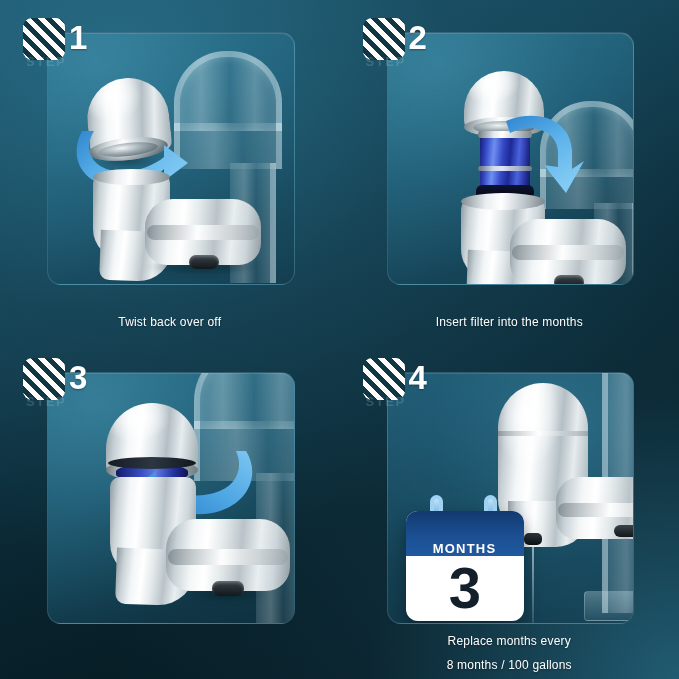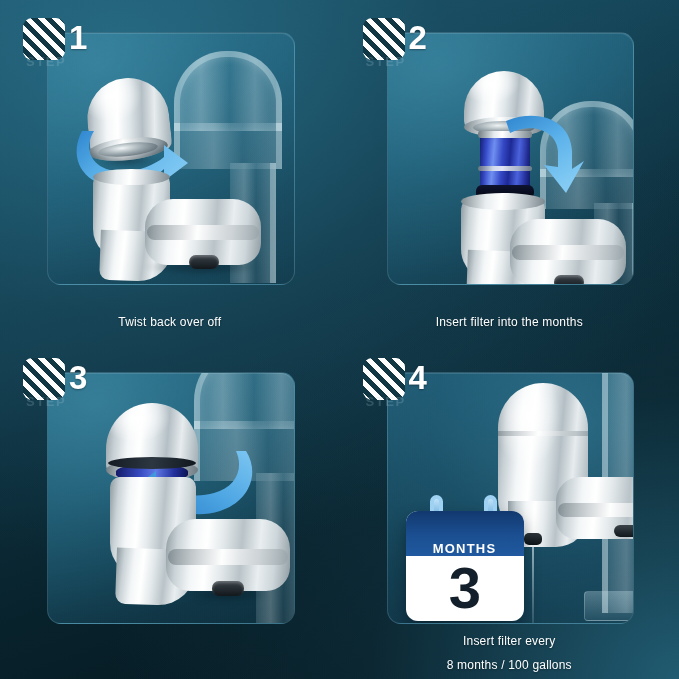--- a/index.html
+++ b/index.html
@@ -394,19 +394,19 @@
         </div>
       </div>
 
       <div class="badge">
         <div class="tile"></div>
         <div class="num">4</div>
         <div class="steplabel">STEP</div>
       </div>
 
       <div class="caption" style="bottom:2px;">
-        <span>Insert filter every</span>
+        <span>Replace months every</span>
         <span class="l2">8 months / 100 gallons</span>
       </div>
     </div>
 
   </div>
 </div>
 
 </body></html>

